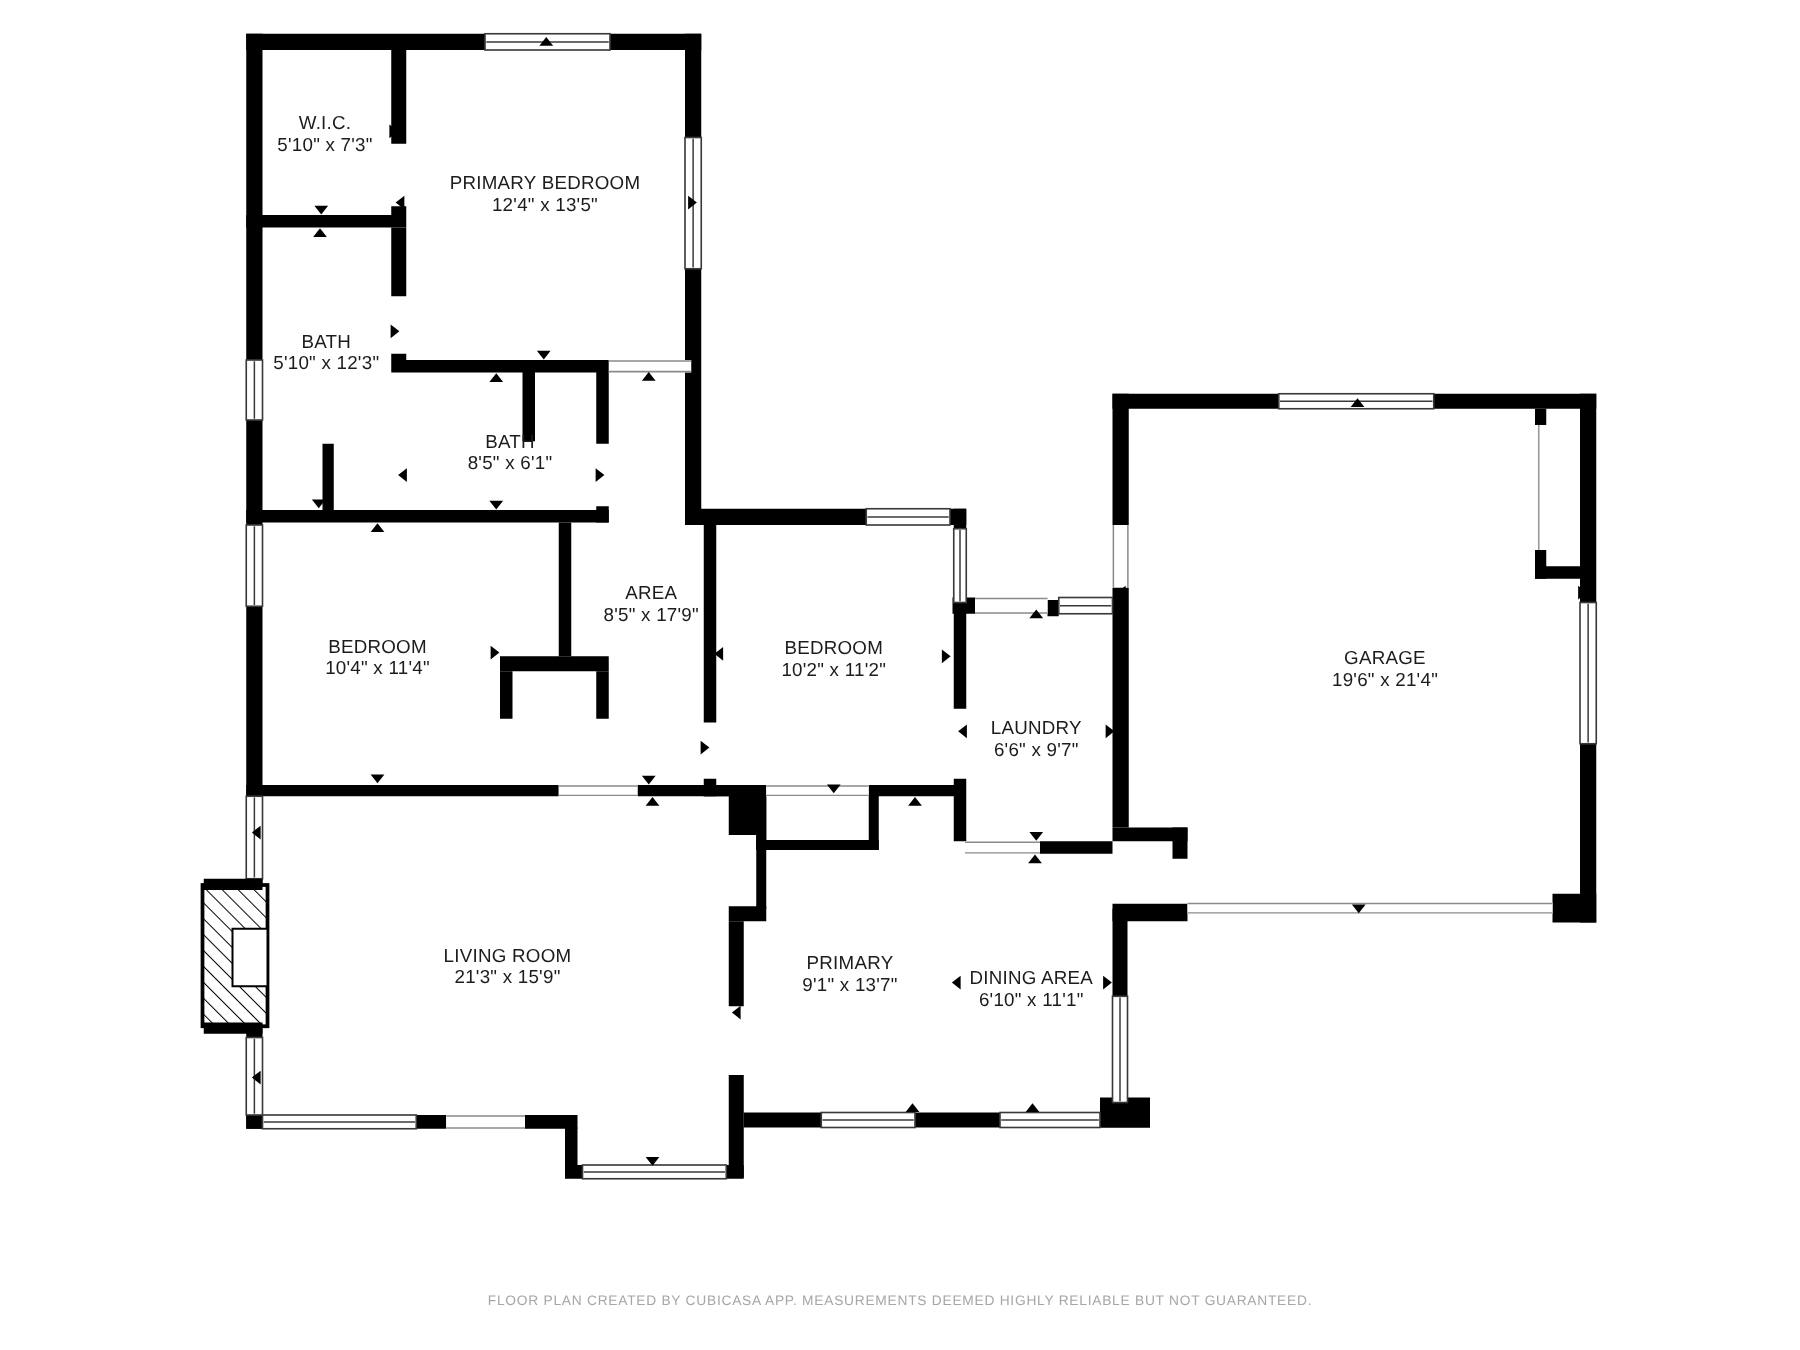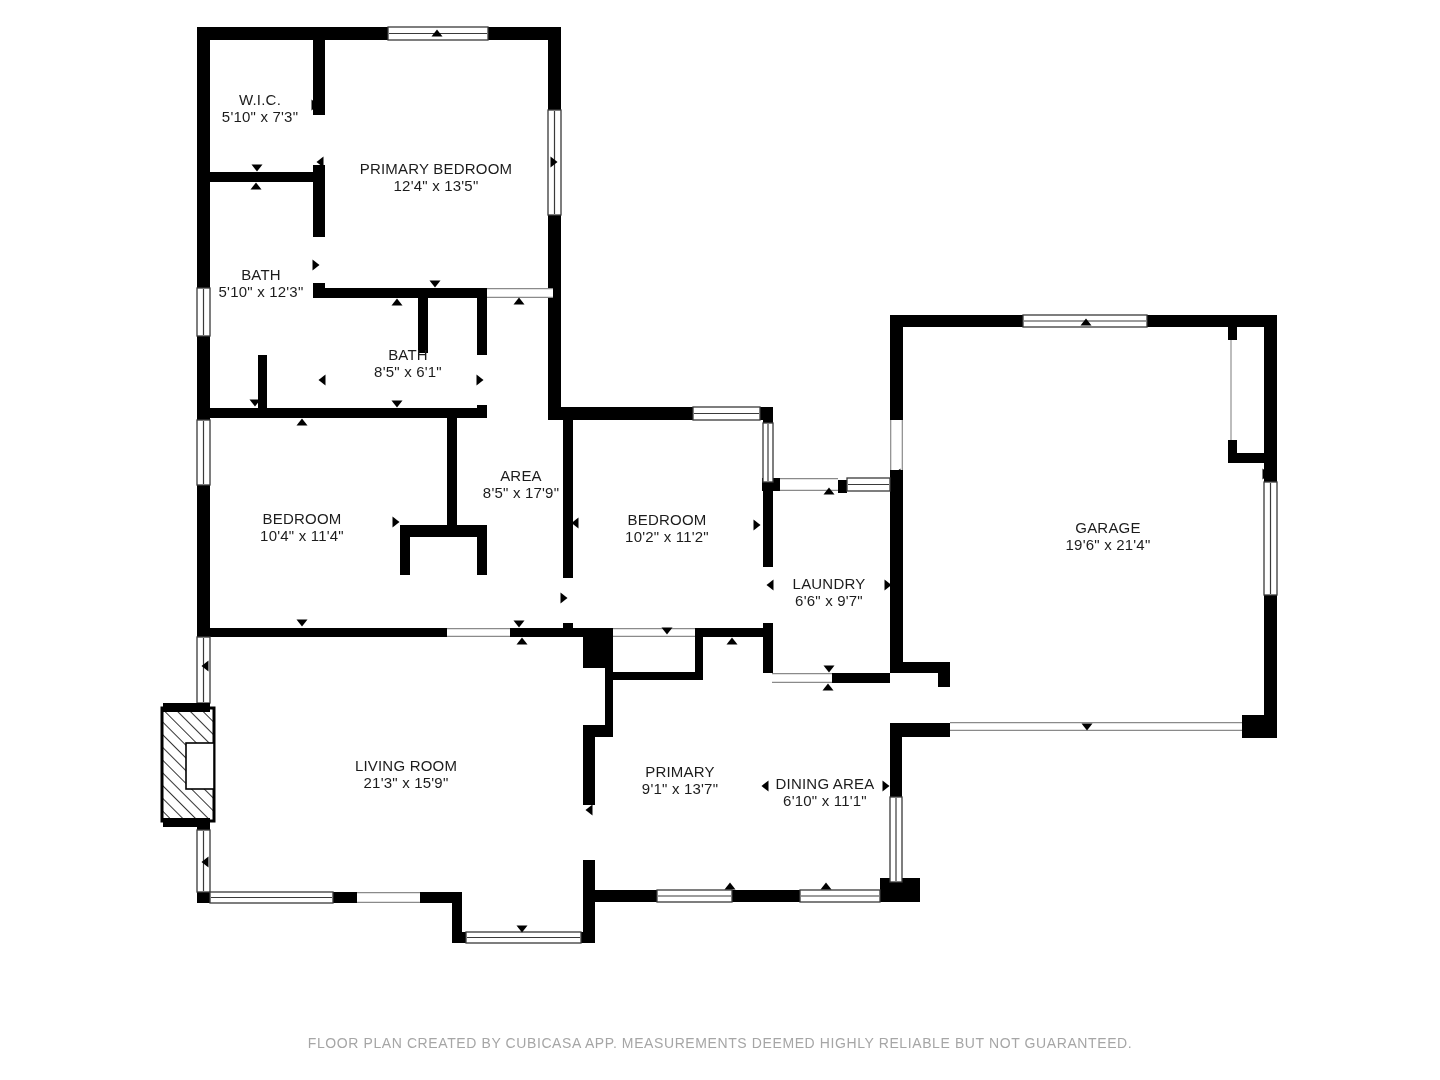--- a/index.html
+++ b/index.html
@@ -4,21 +4,21 @@
 <style>
   html,body{margin:0;padding:0;background:#ffffff;}
   #page{position:relative;width:1440px;height:1080px;background:#fff;overflow:hidden;
         font-family:"Liberation Sans",sans-serif;}
   #plan-svg{position:absolute;left:0;top:0;}
   .room-label{position:absolute;transform:translate(-50%,-50%);text-align:center;
               white-space:nowrap;color:#1c1c1c;font-size:15px;line-height:16.5px;
               letter-spacing:.2px;}
   .room-label .nm,.room-label .dm{display:block;}
   #footer-note{position:absolute;left:50%;top:1035px;transform:translateX(-50%);
-               color:#a6a6a6;font-size:14px;letter-spacing:.6px;white-space:nowrap;}
+               color:#a6a6a6;font-size:11px;letter-spacing:.6px;white-space:nowrap;}
 </style>
 </head>
 <body>
 
 <div id="page">
   <svg id="plan-svg" width="1440" height="1080" viewBox="0 0 1440 1080">
     <defs>
       <pattern id="hatch" patternUnits="userSpaceOnUse" width="9" height="9" patternTransform="rotate(-45)">
         <rect width="9" height="9" fill="#ffffff"></rect>
         <line x1="0" y1="0" x2="0" y2="9" stroke="#000" stroke-width="1.6"></line>
@@ -246,21 +246,21 @@
         <path d="M 768.5,780.5 L 768.5,791.5 L 761.5,786 Z" fill="#000"></path>
         <path d="M 882.5,780.5 L 882.5,791.5 L 889.5,786 Z" fill="#000"></path>
         <path d="M 592.5,804.5 L 592.5,815.5 L 585.5,810 Z" fill="#000"></path>
       </g>
   </svg>
 
   <div class="room-label" style="left:260px;top:108px">
       <span class="nm">W.I.C.</span>
       <span class="dm">5'10" x 7'3"</span>
     </div>
-  <div class="room-label" style="left:436px;top:177px">
+  <div class="room-label" style="left:436px;top:156px">
       <span class="nm">PRIMARY BEDROOM</span>
       <span class="dm">12'4" x 13'5"</span>
     </div>
   <div class="room-label" style="left:261px;top:283px">
       <span class="nm">BATH</span>
       <span class="dm">5'10" x 12'3"</span>
     </div>
   <div class="room-label" style="left:408px;top:363px">
       <span class="nm">BATH</span>
       <span class="dm">8'5" x 6'1"</span>

